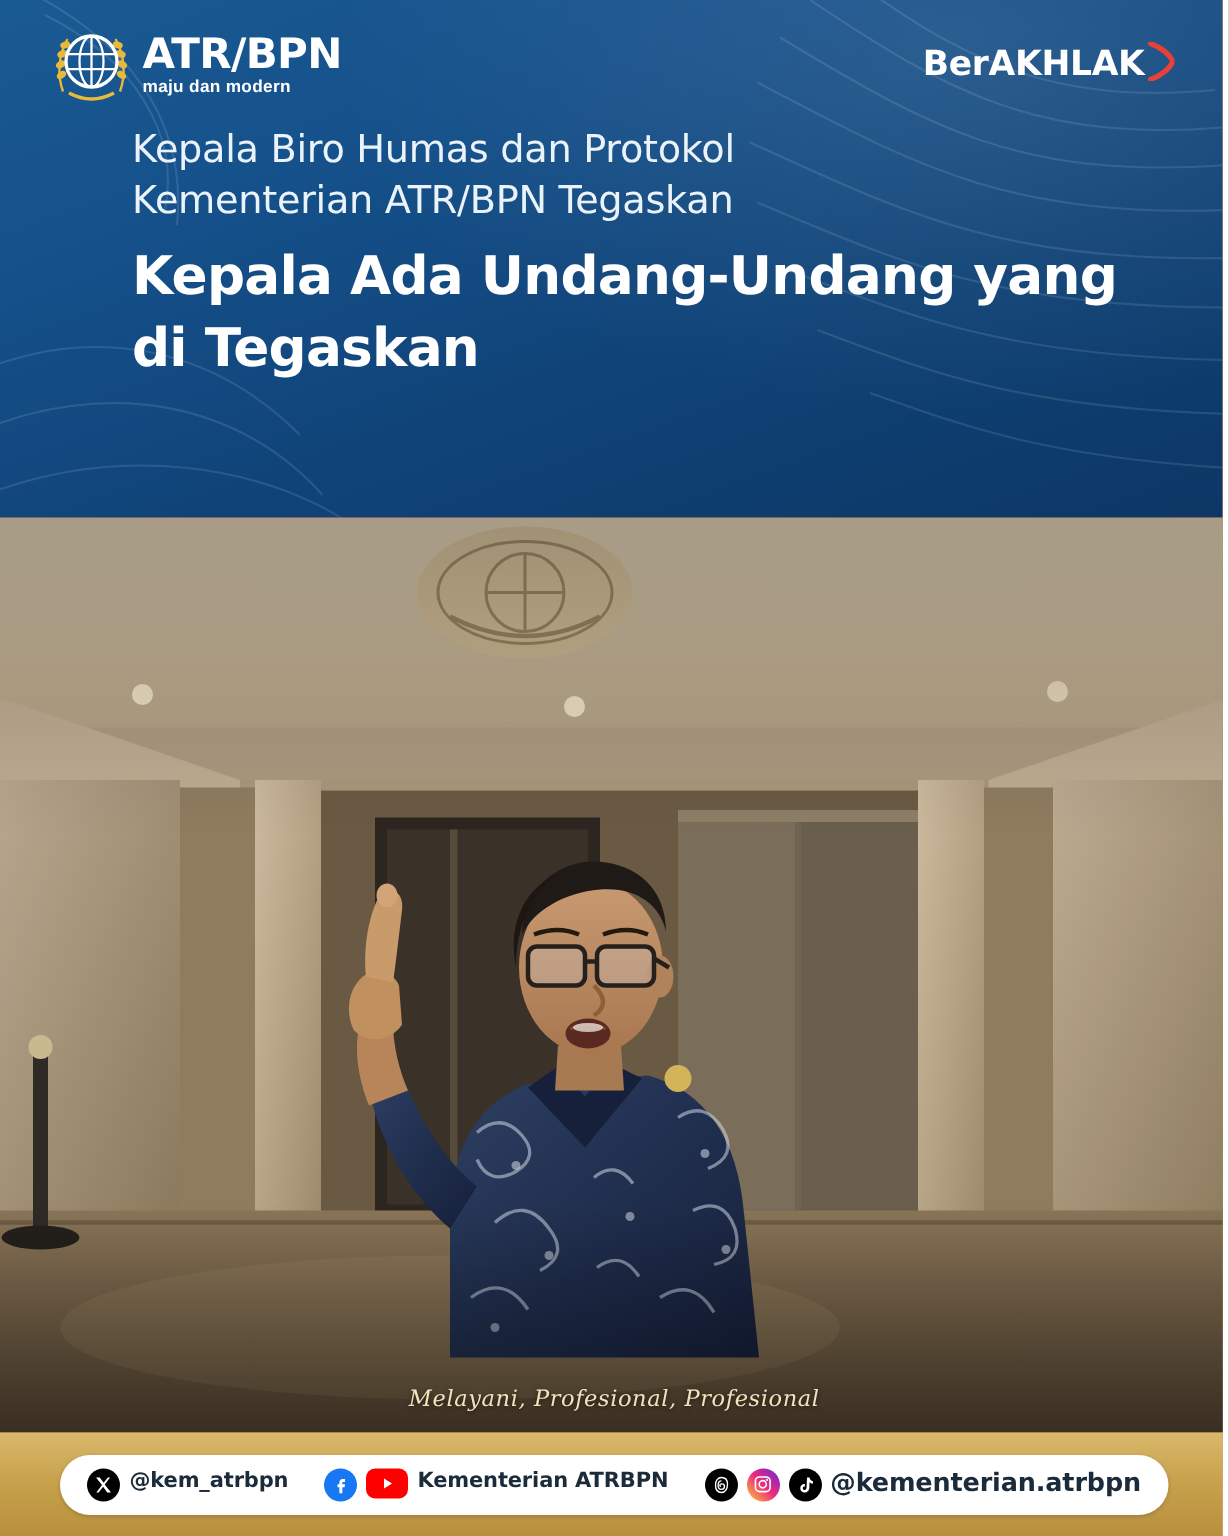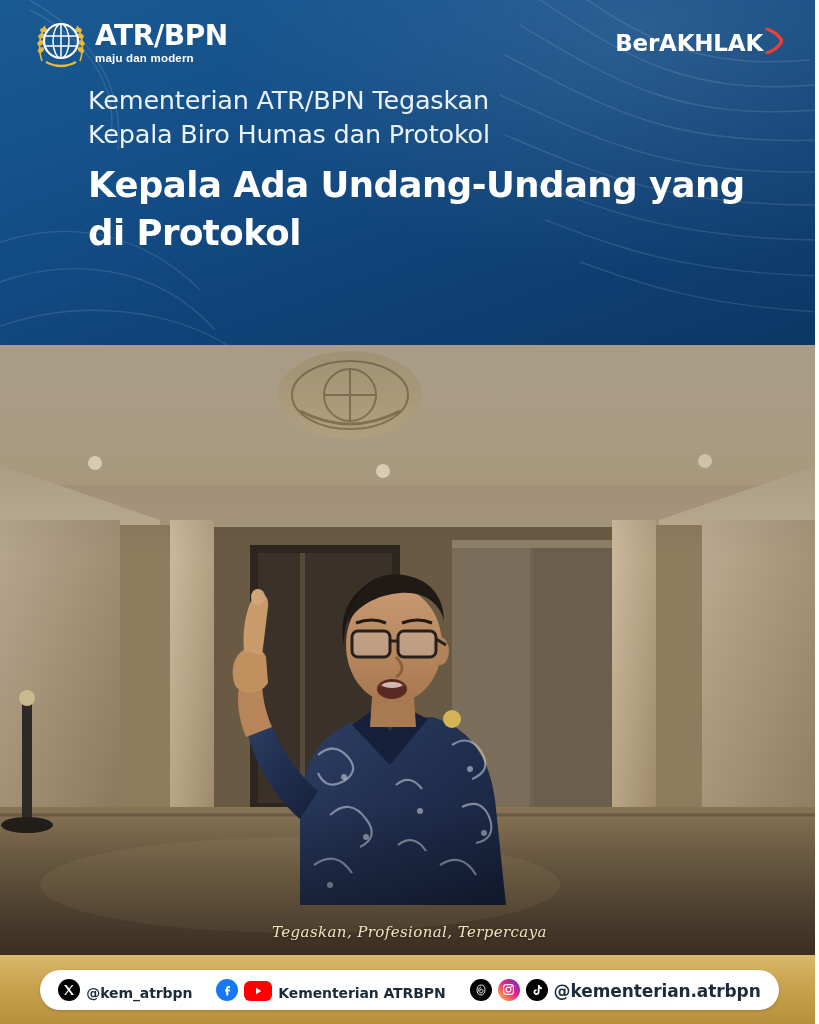--- a/index.html
+++ b/index.html
@@ -148,21 +148,21 @@
     background: #ffffff;
     border-radius: 20px;
     display: flex;
     align-items: center;
     padding: 0 18px;
     gap: 9px;
     box-shadow: 0 1px 3px rgba(0,0,0,0.18);
   }
   .social-group {
     display: flex;
-    align-items: flex-end;
+    align-items: flex-start;
     gap: 6px;
   }
   .handle {
     color: #1b2b3a;
     font-size: 14px;
     font-weight: bold;
     font-family: "DejaVu Sans", sans-serif;
     white-space: nowrap;
     letter-spacing: -0.1px;
   }
@@ -249,24 +249,24 @@
         <span class="b1">Ber</span><span>AKHLAK</span>
       </div>
       <span class="berakhlak-swoosh">
         <svg width="18" height="26" viewBox="0 0 18 26" aria-hidden="true">
           <path d="M2,1 C10,4 15,9 17,13 C15,17 10,22 2,25" fill="none" stroke="#e8413a" stroke-width="3.4" stroke-linecap="round"></path>
         </svg>
       </span>
     </div>
 
     <div class="headline-block">
+      <div class="kicker">Kepala Biro Humas dan Protokol</div>
       <div class="kicker">Kementerian ATR/BPN Tegaskan</div>
-      <div class="kicker">Kepala Biro Humas dan Protokol</div>
       <div class="headline">Kepala Ada Undang-Undang yang</div>
-      <div class="headline" style="margin-top:0">di Protokol</div>
+      <div class="headline" style="margin-top:0">di Tegaskan</div>
     </div>
   </div>
 
   <div class="photo">
     <svg viewBox="0 0 819 610" preserveAspectRatio="xMidYMid slice" aria-hidden="true">
       <defs>
         <linearGradient id="wallG" x1="0" y1="0" x2="0" y2="1">
           <stop offset="0%" stop-color="#b9a68c"></stop>
           <stop offset="55%" stop-color="#a08d73"></stop>
           <stop offset="100%" stop-color="#7d6a52"></stop>
@@ -455,21 +455,21 @@
       <path d="M722,706 q42,-20 84,-8" stroke="#b98a61" stroke-width="4" fill="none"></path>
 
       <path d="M540,792 C568,766 610,760 640,776 L652,830 C614,842 566,838 540,816 Z" fill="#cf9f76"></path>
       <path d="M556,786 q34,-16 70,-4" stroke="#b2825a" stroke-width="4" fill="none"></path>
 
       <path d="M600,1010 C612,934 664,872 742,846 L819,880 L819,1010 Z" fill="#dcb38b"></path>
 
       <rect x="0" y="0" width="819" height="610" fill="url(#vign)"></rect>
     </svg>
 
-    <div class="tagline">Tegaskan, Profesional, Terpercaya</div>
+    <div class="tagline">Melayani, Profesional, Profesional</div>
   </div>
 
   <div class="footer">
     <div class="social-pill">
 
       <div class="social-group">
         <span class="sicon x">
           <svg width="12" height="12" viewBox="0 0 24 24" aria-hidden="true">
             <path d="M2,2 L10,12 L2.4,22 L5.4,22 L11.4,14.2 L17,22 L22,22 L13.6,11.2 L20.8,2 L17.8,2 L12.2,9.1 L7,2 Z" fill="#ffffff"></path>
           </svg>

